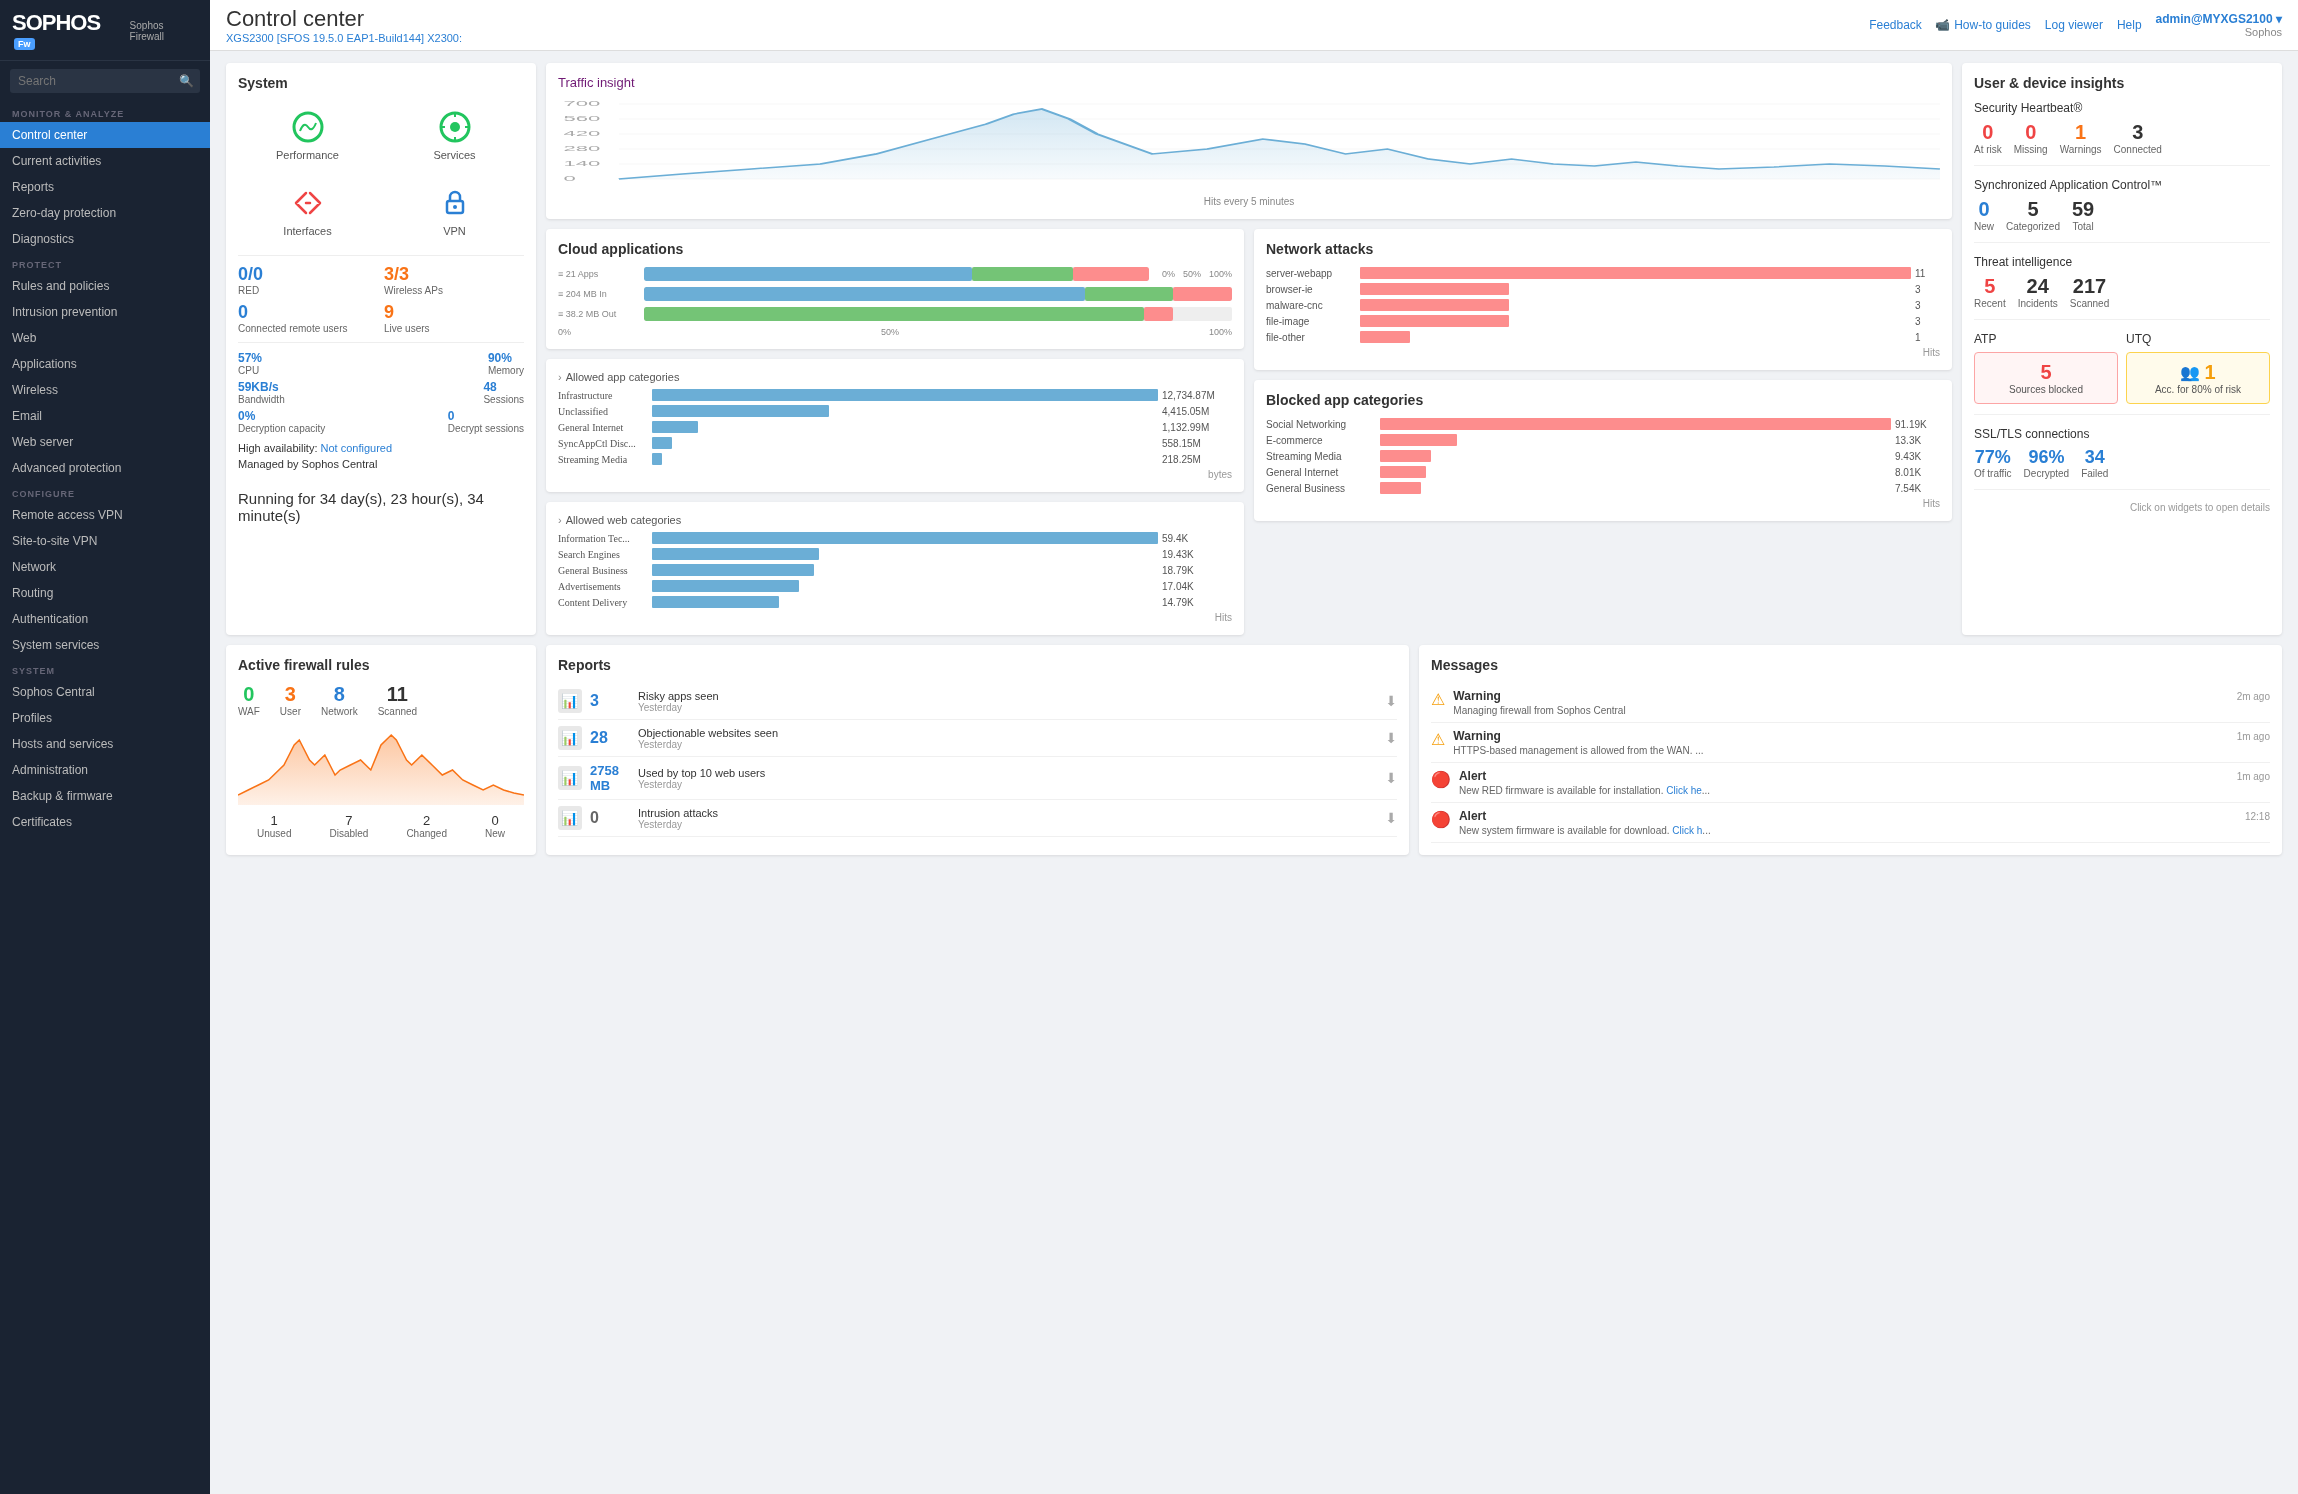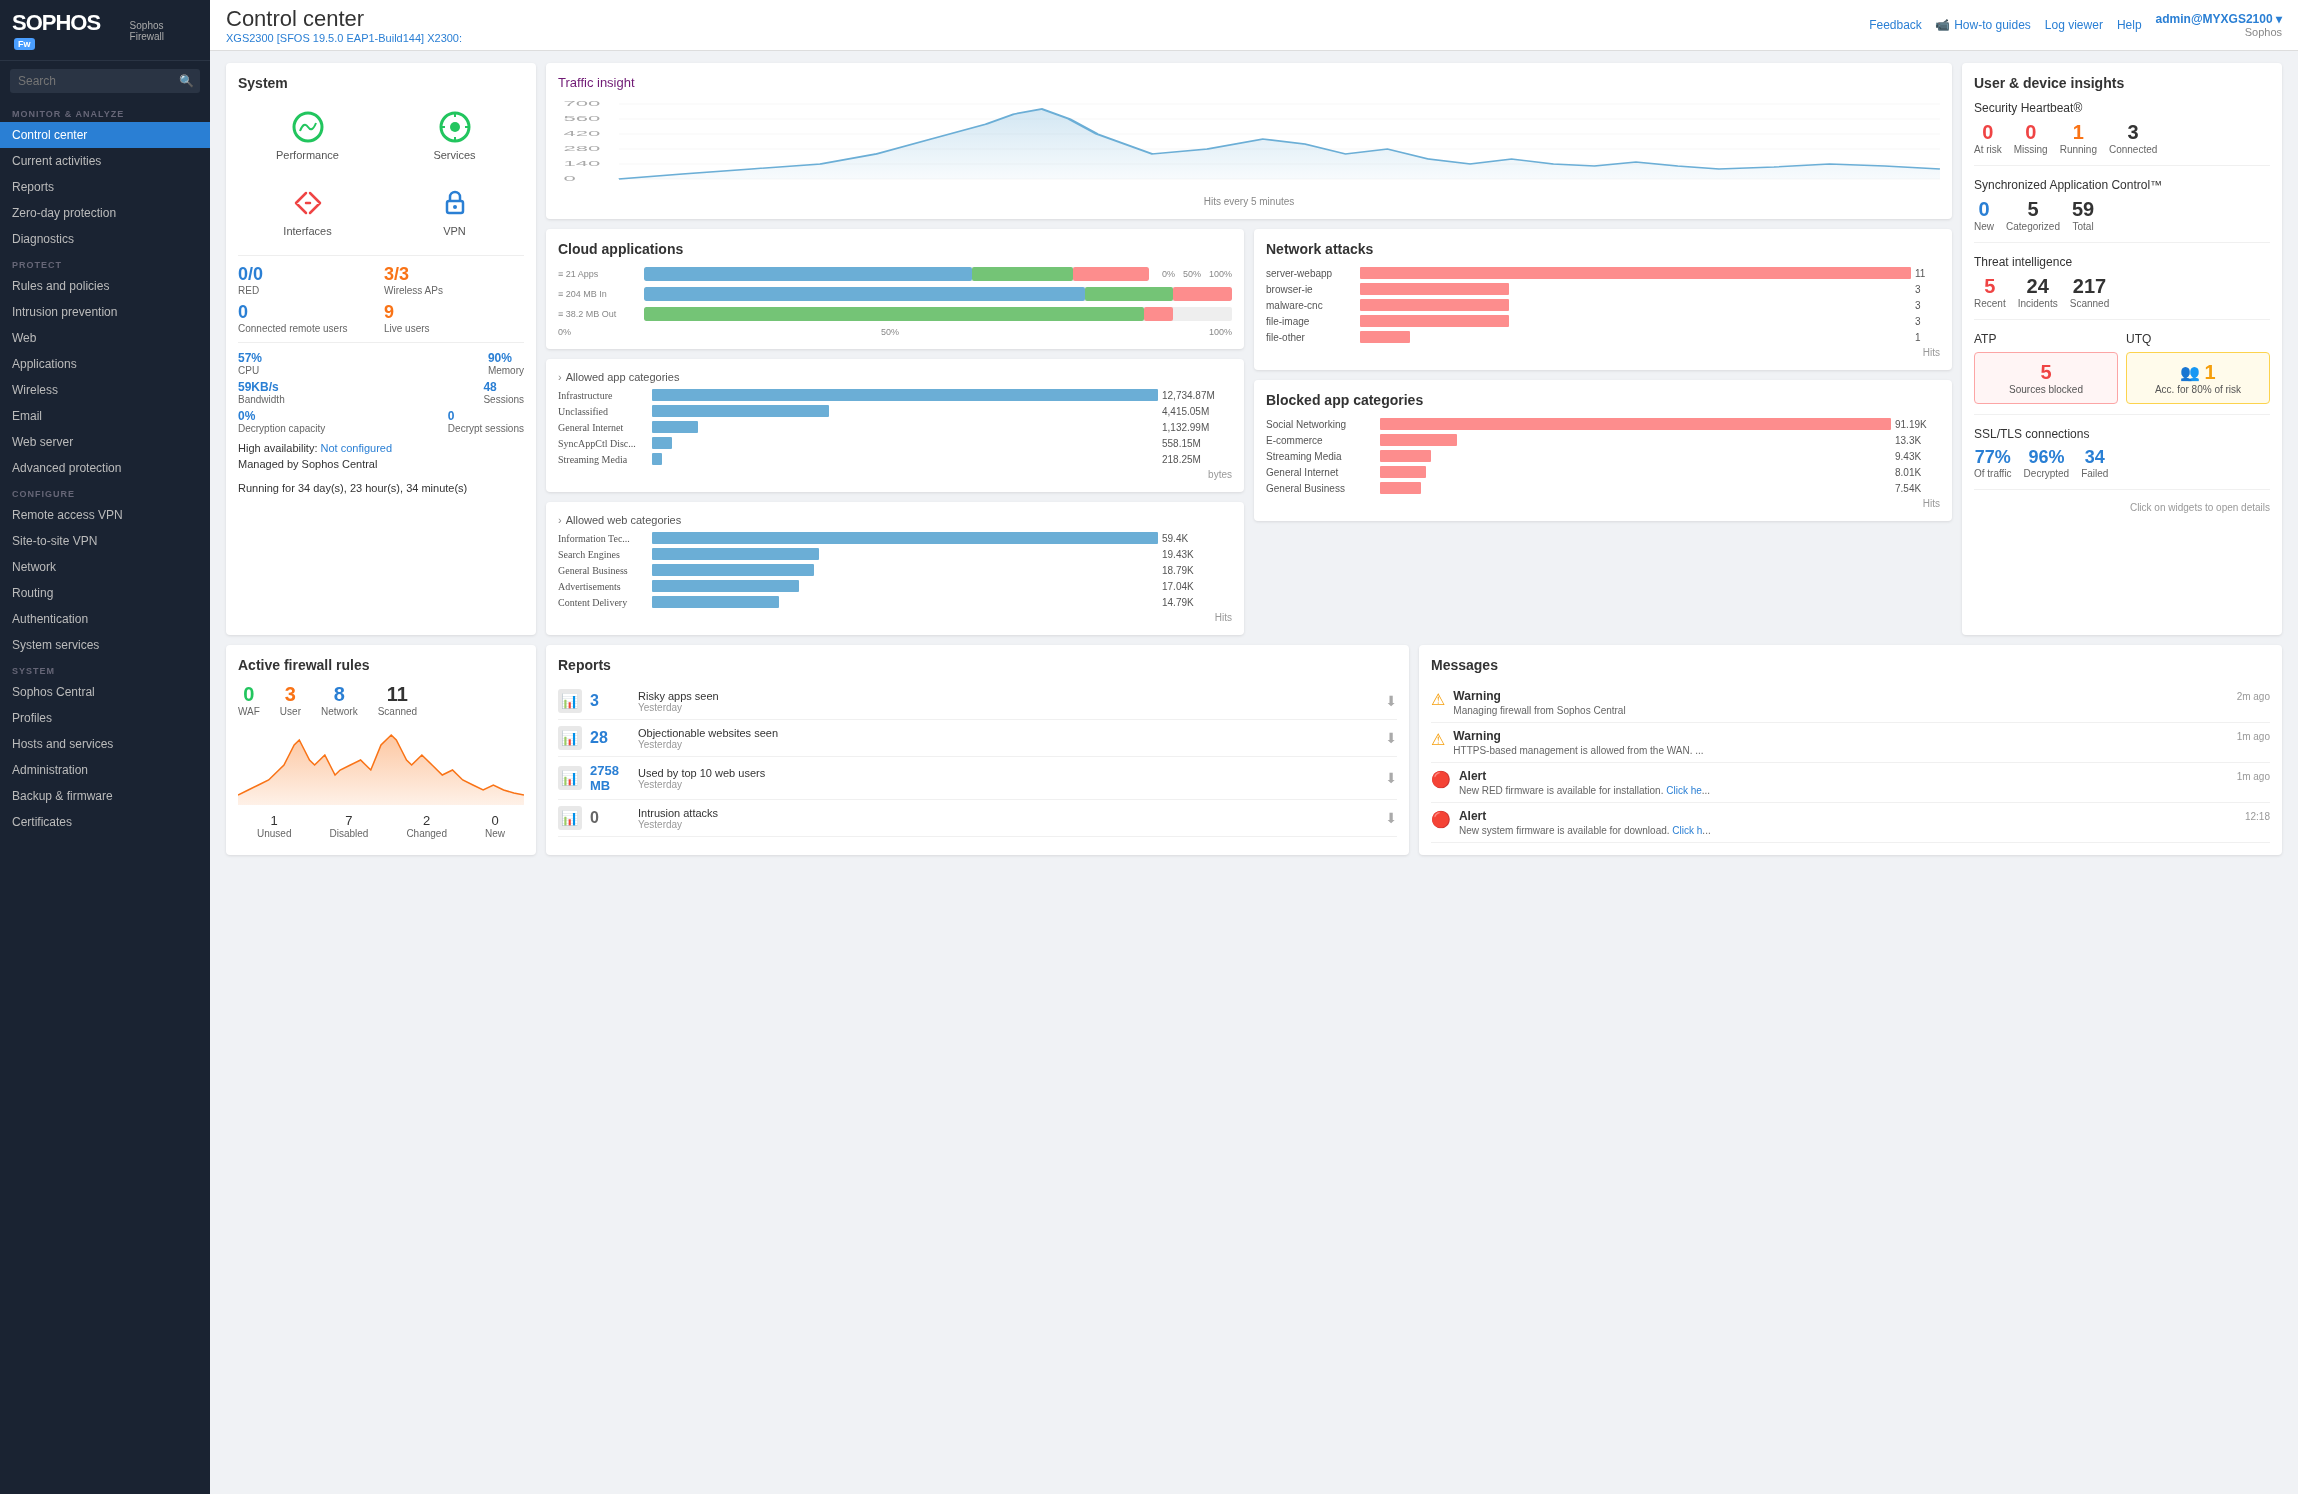--- a/index.html
+++ b/index.html
@@ -54,21 +54,21 @@
     .stat-item .stat-label { font-size: 10px; color: #666; }
 
     .system-metrics { border-top: 1px solid #eee; padding-top: 8px; }
     .metric-row { display: flex; gap: 10px; margin-bottom: 4px; }
     .metric-item .metric-value { font-size: 12px; font-weight: 600; color: #2a7fd4; }
     .metric-item .metric-label { font-size: 10px; color: #666; }
 
     .ha-status { font-size: 11px; color: #333; margin-top: 8px; }
     .ha-status a { color: #2a7fd4; }
     .managed-by { font-size: 11px; color: #333; margin-top: 4px; }
-    .uptime { font-size: 11px; color: #333; margin-top: 12px; }
+    .uptime { font-size: 15px; color: #333; margin-top: 20px; }
 
     .chart-header { display: flex; justify-content: space-between; align-items: baseline; margin-bottom: 4px; }
     .chart-title { font-size: 13px; font-weight: 400; color: #701a75; }
     .chart-meta { font-size: 10px; color: #999; }
     .chart-subtitle { font-size: 10px; color: #888; text-align: center; margin-top: 2px; }
 
     
     .line-chart-wrap { height: 100px; position: relative; }
     .cloud-app-row { display: flex; align-items: center; gap: 6px; margin-bottom: 6px; }
     .cloud-app-bar-wrap { flex: 1; height: 14px; background: #eee; border-radius: 2px; overflow: hidden; display: flex; }
@@ -601,21 +601,21 @@
             <div class="insight-count">
               <div class="num red">0</div>
               <div class="lbl">At risk</div>
             </div>
             <div class="insight-count">
               <div class="num red">0</div>
               <div class="lbl">Missing</div>
             </div>
             <div class="insight-count">
               <div class="num orange">1</div>
-              <div class="lbl">Running</div>
+              <div class="lbl">Warnings</div>
             </div>
             <div class="insight-count">
               <div class="num dark">3</div>
               <div class="lbl">Connected</div>
             </div>
           </div>
         </div>
 
         <div class="insight-section">
           <div class="insight-title">Synchronized Application Control™</div>

